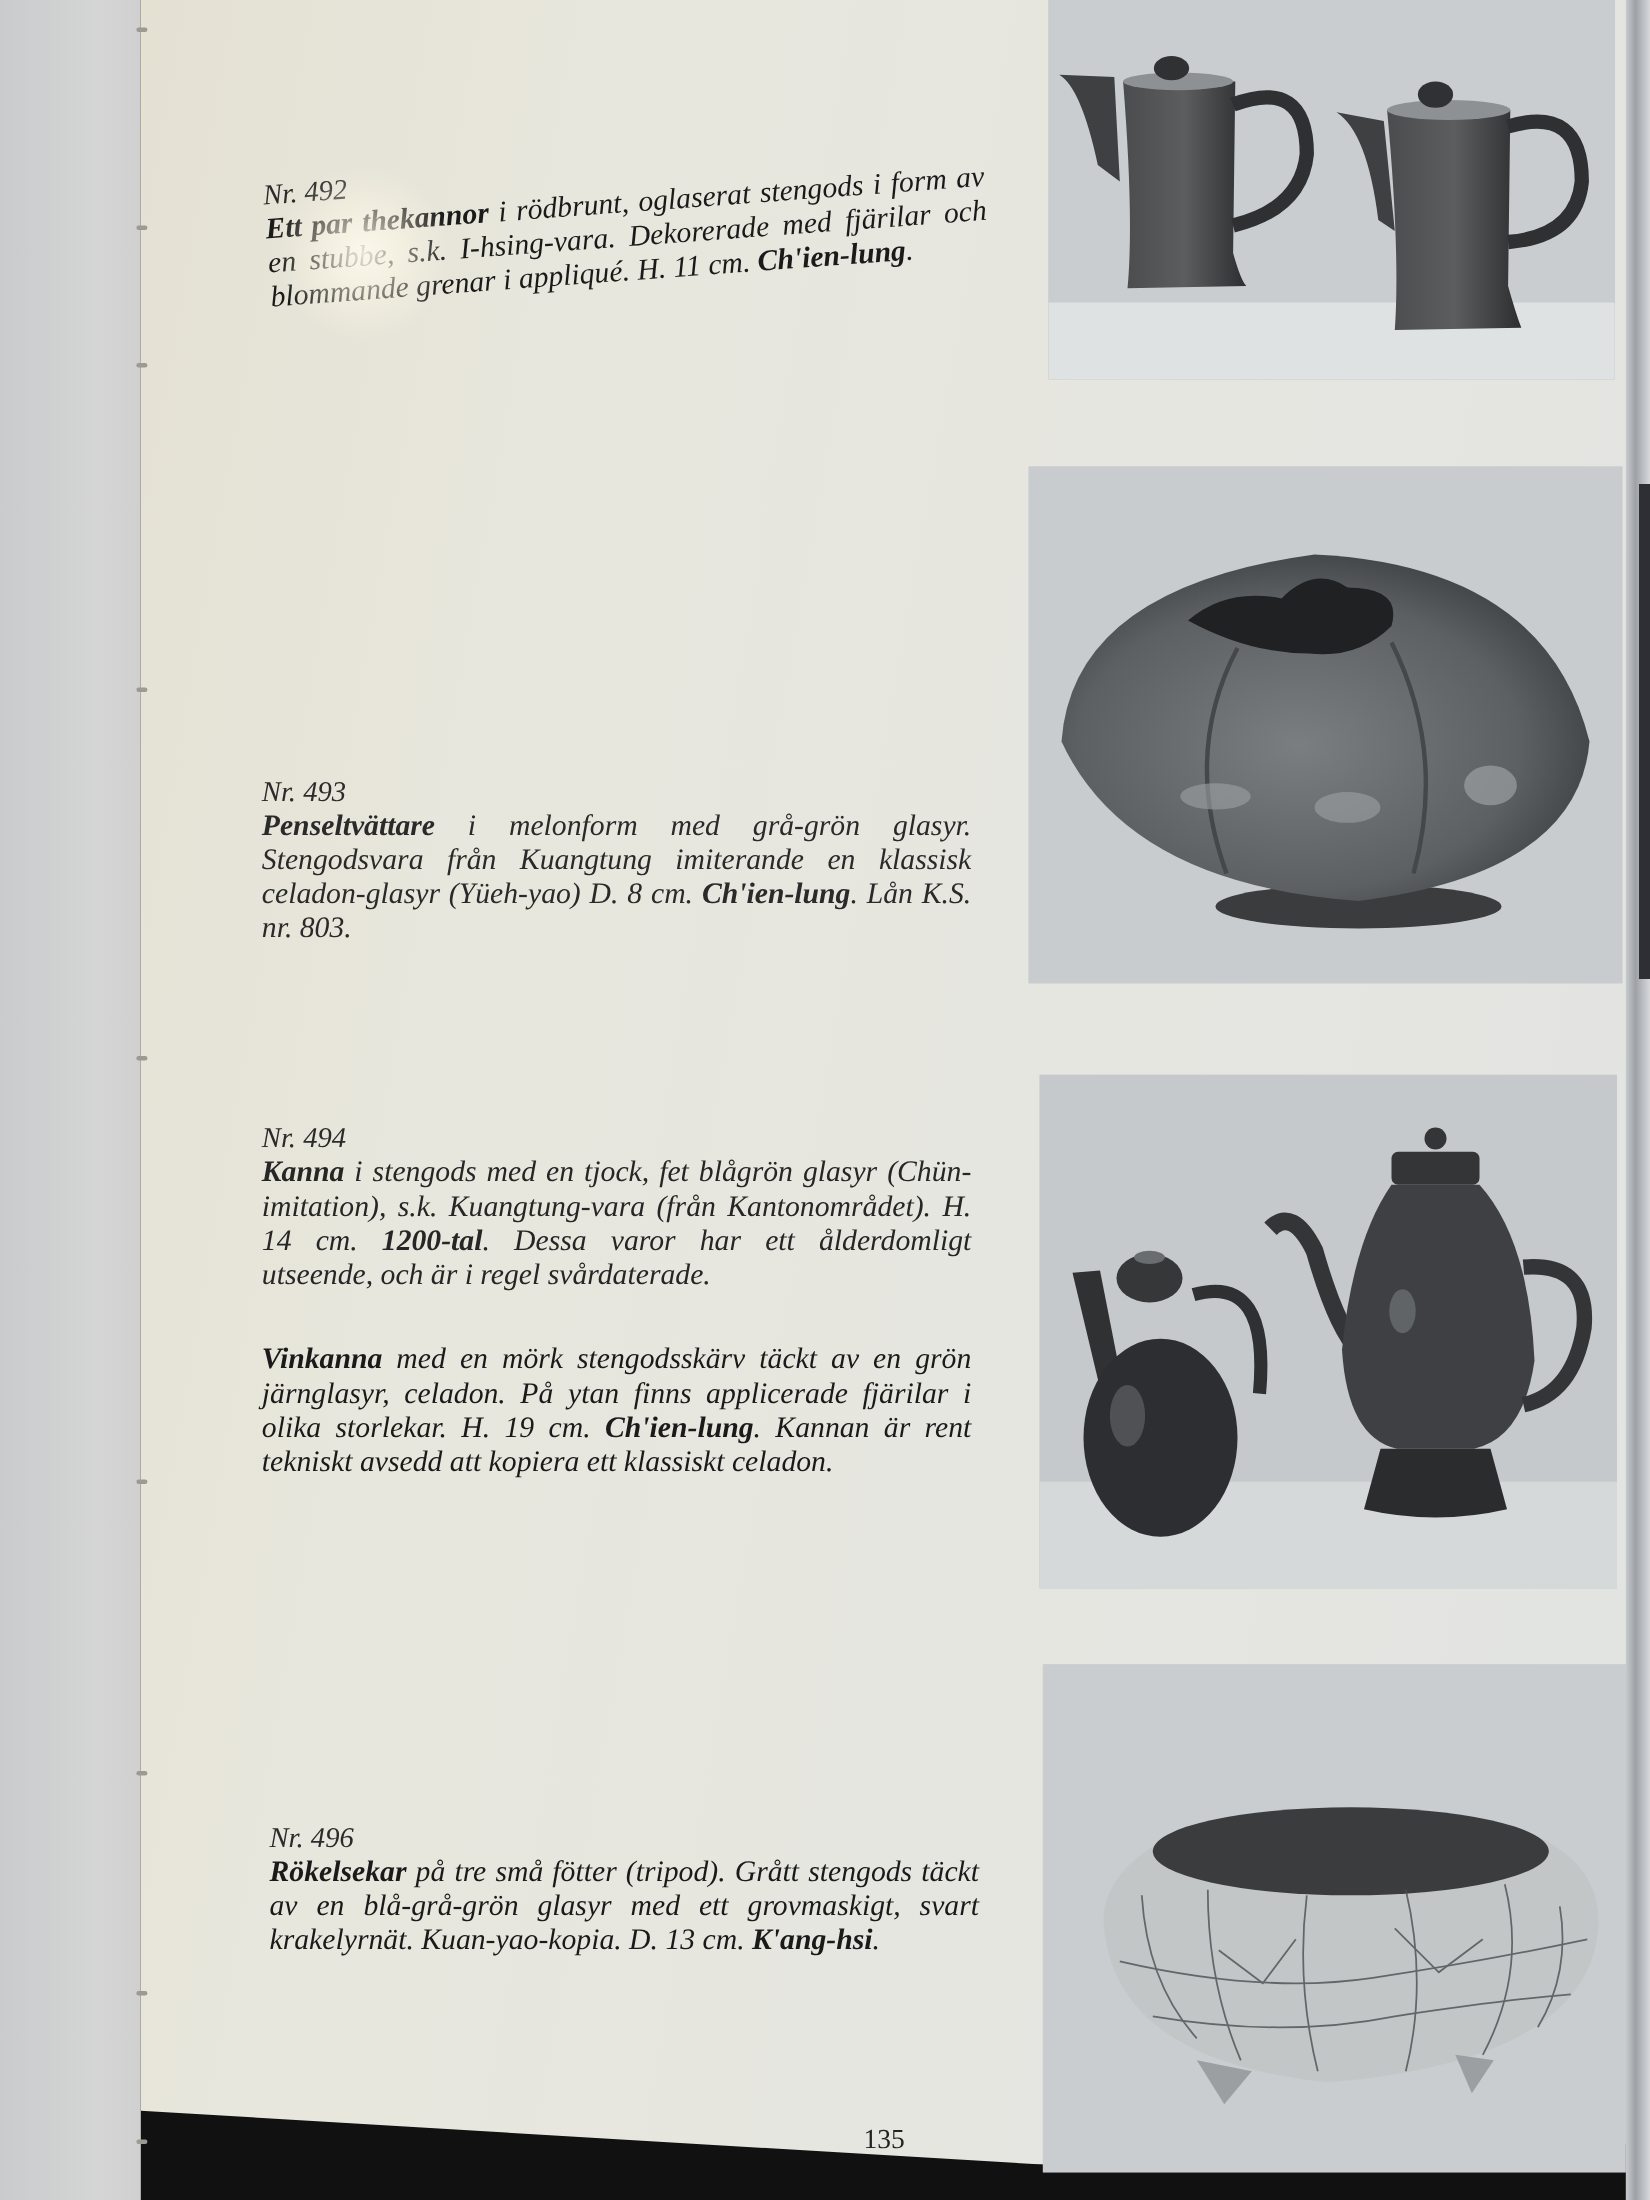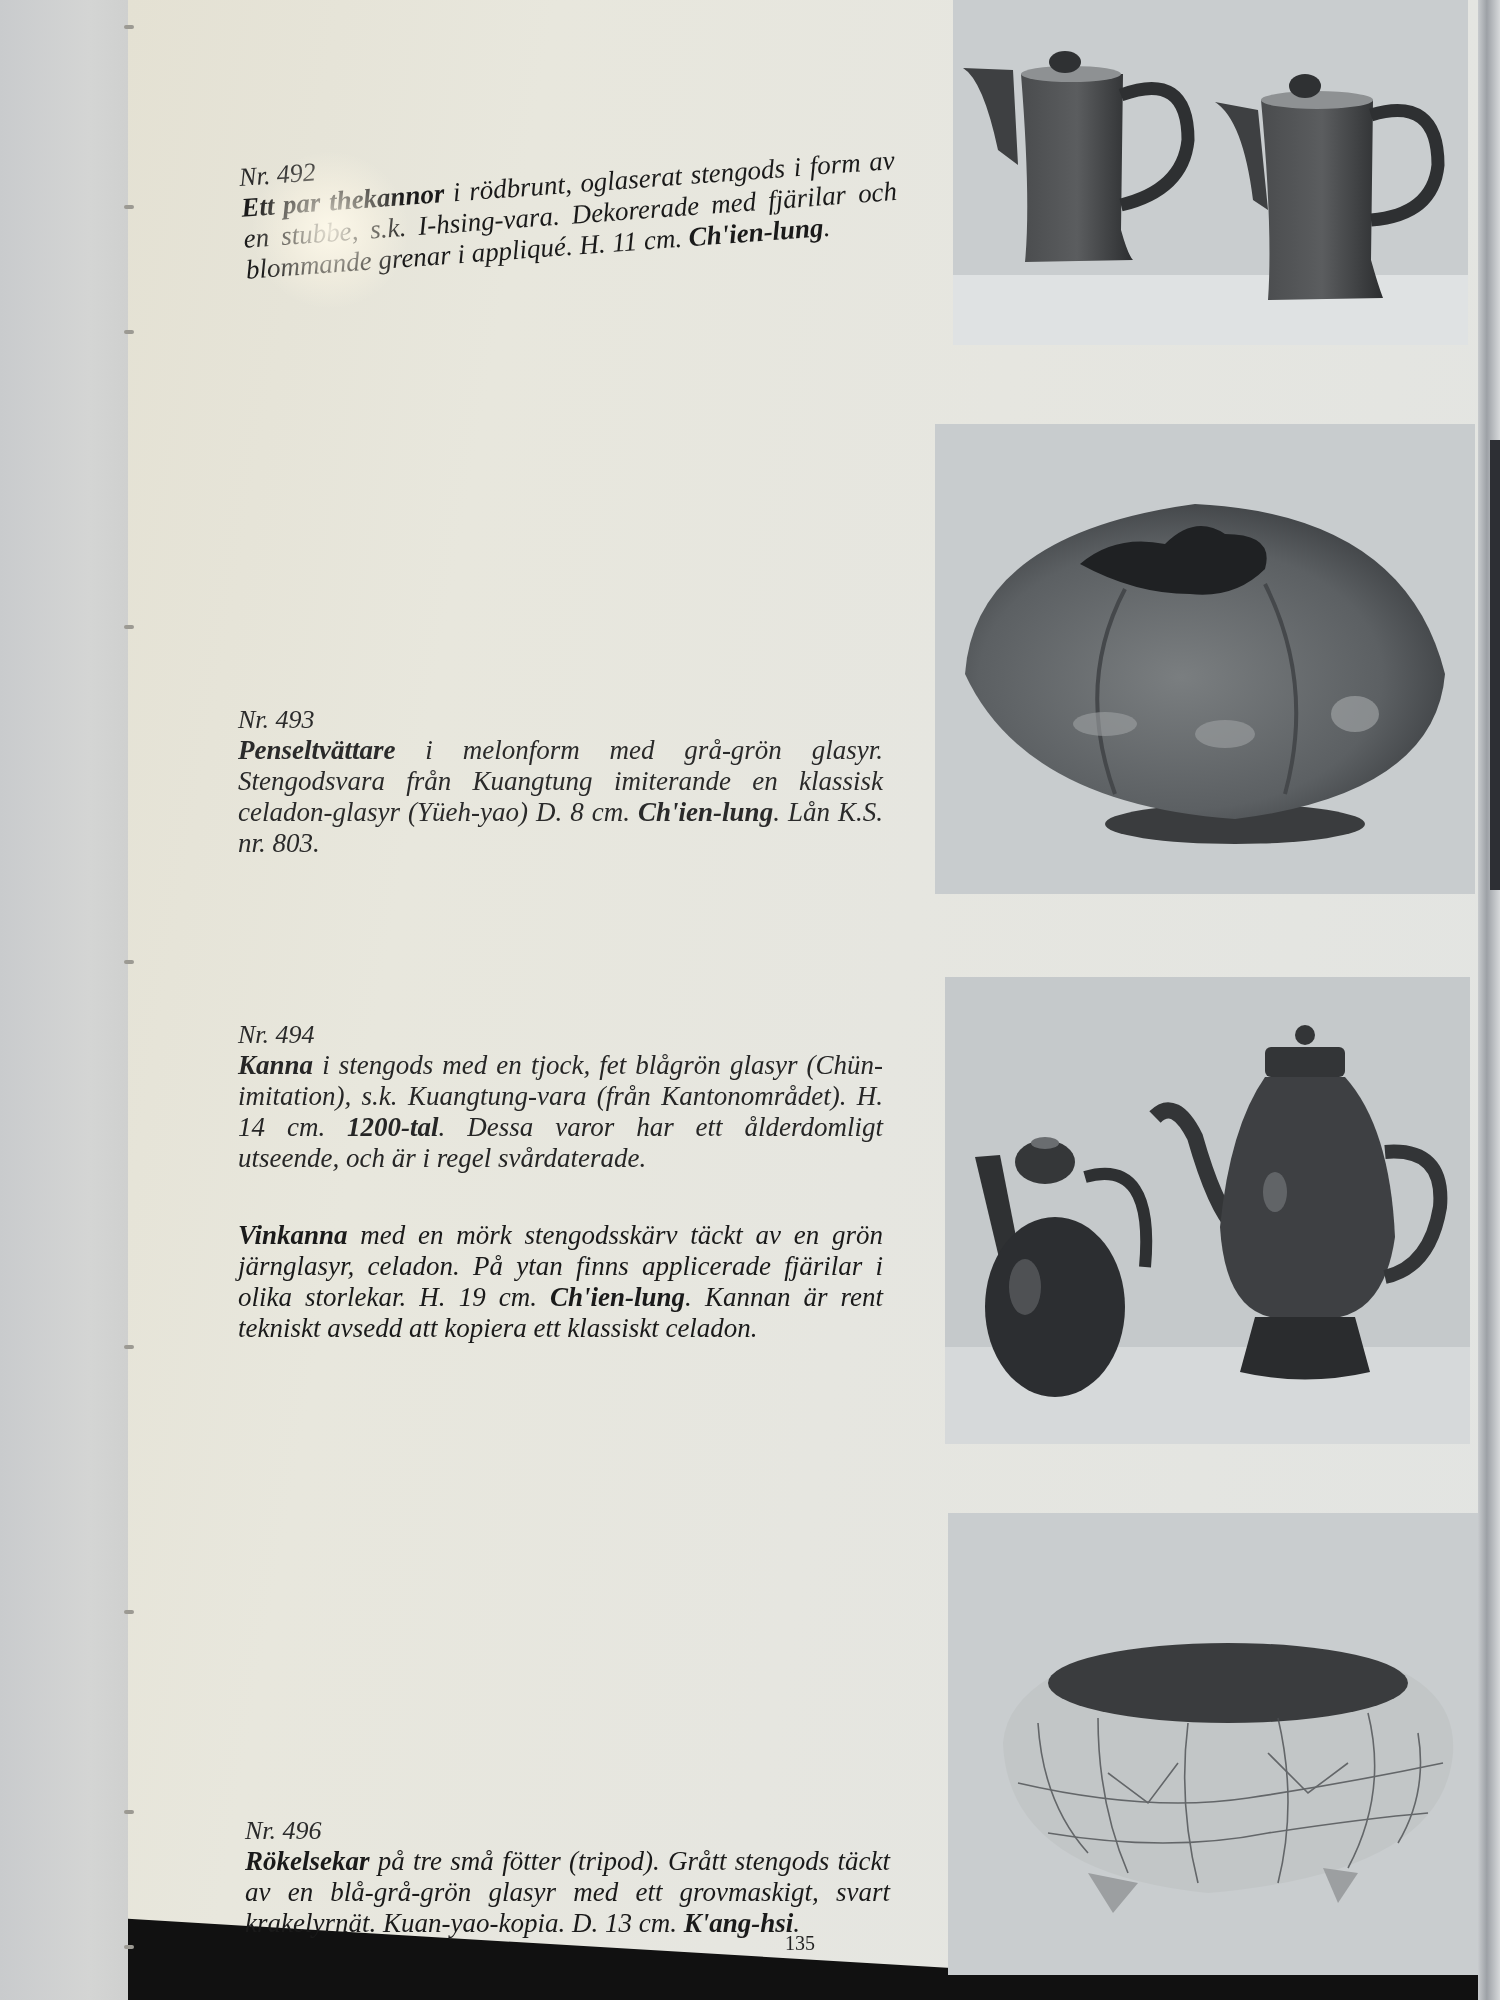--- a/index.html
+++ b/index.html
@@ -38,23 +38,23 @@
       position: absolute; left: 238px; width: 645px;
       font-style: italic; font-size: 27px; line-height: 31px; color: #1a1a1a;
     }
     .entry .nr { display: block; font-size: 26px; color: #2b2b2b; }
     .entry .b { font-weight: bold; }
     .entry p { margin: 0; text-align: justify; }
     #e492 { top: 162px; transform: rotate(-4.2deg); transform-origin: left top; width: 655px; }
     #e493 { top: 704px; color: #2a2a2a; }
     #e494 { top: 1019px; color: #262626; }
     #e495 { top: 1220px; }
-    #e496 { top: 1815px; left: 245px; }
+    #e496 { top: 1655px; left: 245px; }
     .pagenum {
-      position: absolute; left: 785px; top: 1932px; font-size: 20px; color: #222;
+      position: absolute; left: 785px; top: 1932px; font-size: 25px; color: #222;
     }
     .photo {
       position: absolute; background: #c6cacc; overflow: hidden;
     }
     .photo svg { width: 100%; height: 100%; display: block; }
     #p492 { left: 953px; top: 0; width: 515px; height: 345px; }
     #p493 { left: 935px; top: 424px; width: 540px; height: 470px; }
     #p494 { left: 945px; top: 977px; width: 525px; height: 467px; }
     #p496 { left: 948px; top: 1513px; width: 530px; height: 462px; }
   </style>

